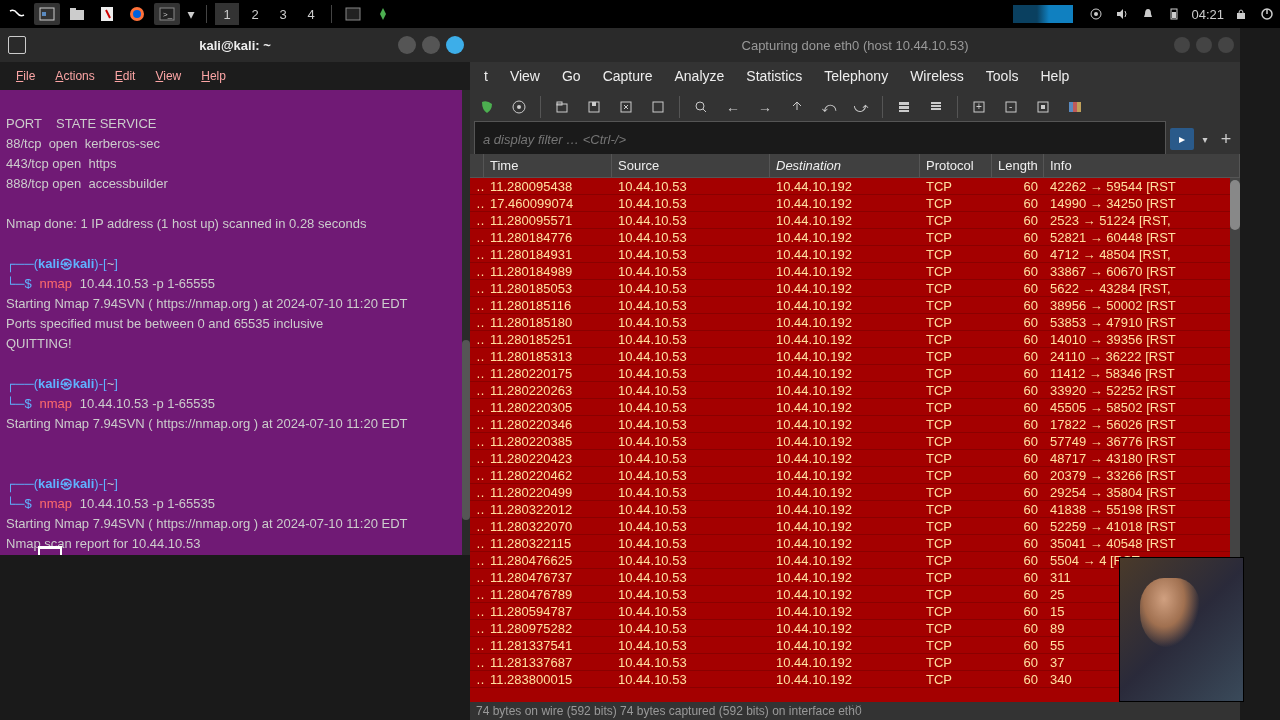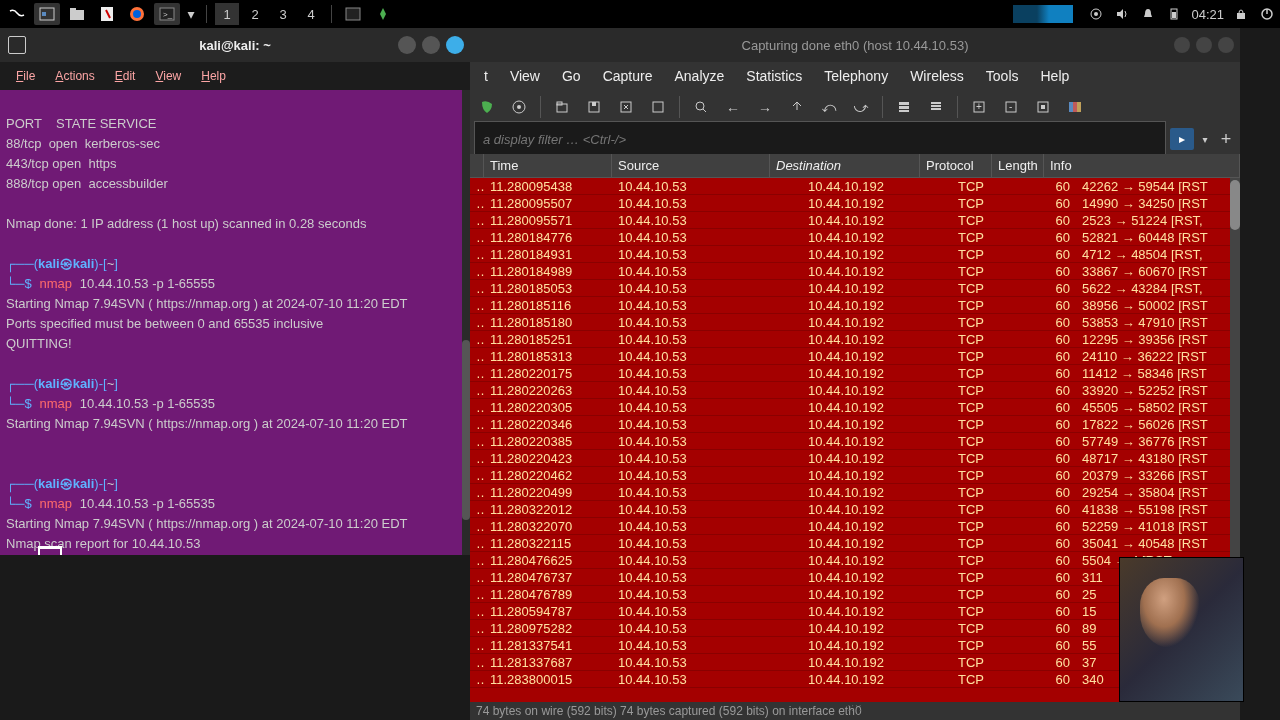--- a/index.html
+++ b/index.html
@@ -70,21 +70,21 @@
 .ws-col.proto { width: 72px; }
 .ws-col.len { width: 52px; }
 .ws-col.info { flex: 1; }
 
 .ws-packets { flex: 1; overflow: hidden; background: #a40000; position: relative; }
 .ws-row { height: 17px; display: flex; align-items: center; background: #a40000; color: #ffe0a0; font-family: monospace; font-size: 13px; border-bottom: 1px solid #8a0000; }
 .ws-cell { padding: 0 6px; white-space: nowrap; overflow: hidden; }
 .ws-cell.no { width: 14px; text-align:right; }
 .ws-cell.time { width: 128px; }
 .ws-cell.src { width: 158px; }
-.ws-cell.dst { width: 150px; margin-left: 32px; }
+.ws-cell.dst { width: 150px; }
 .ws-cell.proto { width: 72px; }
 .ws-cell.len { width: 52px; text-align:right; }
 .ws-cell.info { flex: 1; }
 .ws-scrollbar { position:absolute; right:0; top:0; width:10px; height:100%; background:#444; }
 .ws-scroll-thumb { position:absolute; right:0; top:2px; width:10px; height:50px; background:#888; border-radius:5px; }
 
 .ws-bottom { height: 18px; background: #333; color: #999; font-size: 12px; padding: 0 6px; display:flex; align-items:center; position:relative; }
 .ws-splitter { position:absolute; left:50%; top:0; transform:translateX(-50%); color:#666; font-size:10px; letter-spacing:1px; }
 
 
@@ -385,21 +385,21 @@
         <div class="ws-cell no">…</div>
         <div class="ws-cell time">11.280095438</div>
         <div class="ws-cell src">10.44.10.53</div>
         <div class="ws-cell dst">10.44.10.192</div>
         <div class="ws-cell proto">TCP</div>
         <div class="ws-cell len">60</div>
         <div class="ws-cell info">42262 → 59544 [RST</div>
       </div>
       <div class="ws-row">
         <div class="ws-cell no">…</div>
-        <div class="ws-cell time">11.280095507</div>
+        <div class="ws-cell time">17.460099074</div>
         <div class="ws-cell src">10.44.10.53</div>
         <div class="ws-cell dst">10.44.10.192</div>
         <div class="ws-cell proto">TCP</div>
         <div class="ws-cell len">60</div>
         <div class="ws-cell info">14990 → 34250 [RST</div>
       </div>
       <div class="ws-row">
         <div class="ws-cell no">…</div>
         <div class="ws-cell time">11.280095571</div>
         <div class="ws-cell src">10.44.10.53</div>
@@ -462,21 +462,21 @@
         <div class="ws-cell len">60</div>
         <div class="ws-cell info">53853 → 47910 [RST</div>
       </div>
       <div class="ws-row">
         <div class="ws-cell no">…</div>
         <div class="ws-cell time">11.280185251</div>
         <div class="ws-cell src">10.44.10.53</div>
         <div class="ws-cell dst">10.44.10.192</div>
         <div class="ws-cell proto">TCP</div>
         <div class="ws-cell len">60</div>
-        <div class="ws-cell info">12295 → 39356 [RST</div>
+        <div class="ws-cell info">14010 → 39356 [RST</div>
       </div>
       <div class="ws-row">
         <div class="ws-cell no">…</div>
         <div class="ws-cell time">11.280185313</div>
         <div class="ws-cell src">10.44.10.53</div>
         <div class="ws-cell dst">10.44.10.192</div>
         <div class="ws-cell proto">TCP</div>
         <div class="ws-cell len">60</div>
         <div class="ws-cell info">24110 → 36222 [RST</div>
       </div>

